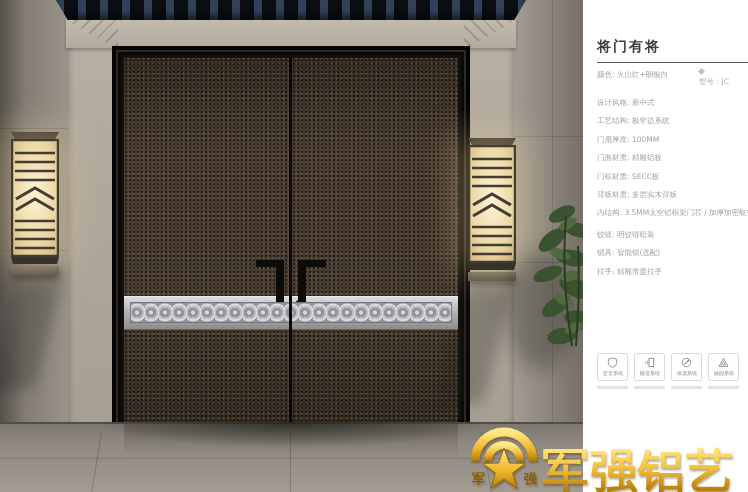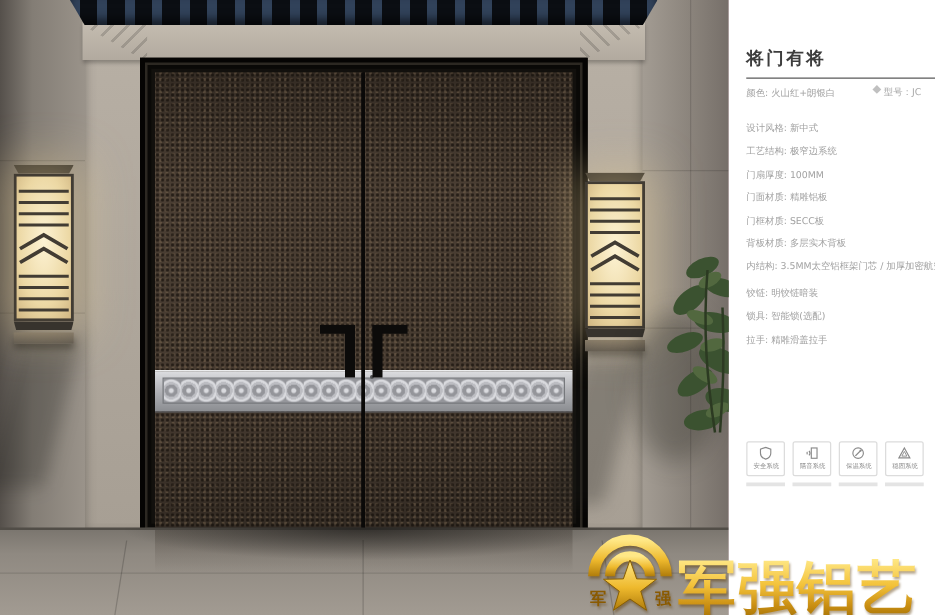--- a/index.html
+++ b/index.html
@@ -88,21 +88,21 @@
   .door-reflection{position:absolute;left:124px;top:424px;width:334px;height:34px;
     background:linear-gradient(180deg,rgba(40,32,24,.25),rgba(40,32,24,0));}
 
   
   .panel{position:absolute;left:583px;top:0;width:165px;height:492px;background:#ffffff;overflow:hidden;}
   .p-title{position:absolute;left:14px;top:38px;margin:0;font-size:14px;font-weight:bold;
     color:#3d3d3d;letter-spacing:2px;white-space:nowrap;}
   .p-rule{position:absolute;left:14px;top:62px;width:151px;height:1px;background:#5a5a5a;}
   .p-color{position:absolute;left:14px;top:70px;font-size:7.5px;color:#a2a2a2;white-space:nowrap;}
   .p-model{position:absolute;left:116px;top:69px;font-size:7.5px;color:#a9a9a9;
-    display:flex;align-items:flex-start;gap:3px;white-space:nowrap;}
+    display:flex;align-items:flex-start;gap:3px;white-space:nowrap;flex-direction:column;}
   .model-diamond{display:inline-block;width:5px;height:5px;background:#c0c0c0;
     transform:rotate(45deg);}
   .p-specs{position:absolute;left:14px;top:94px;margin:0;padding:0;list-style:none;
     font-size:7.5px;color:#a2a2a2;line-height:18.4px;white-space:nowrap;}
   .p-specs li.gap{margin-top:3px;}
   .features{position:absolute;left:14px;top:353px;display:flex;gap:6px;}
   .feature{width:31px;display:flex;flex-direction:column;align-items:center;}
   .fbox{width:31px;height:28px;border:1px solid #dcdcdc;border-radius:2px;
     display:flex;flex-direction:column;align-items:center;justify-content:center;gap:1px;}
   .fbox svg{display:block;}

